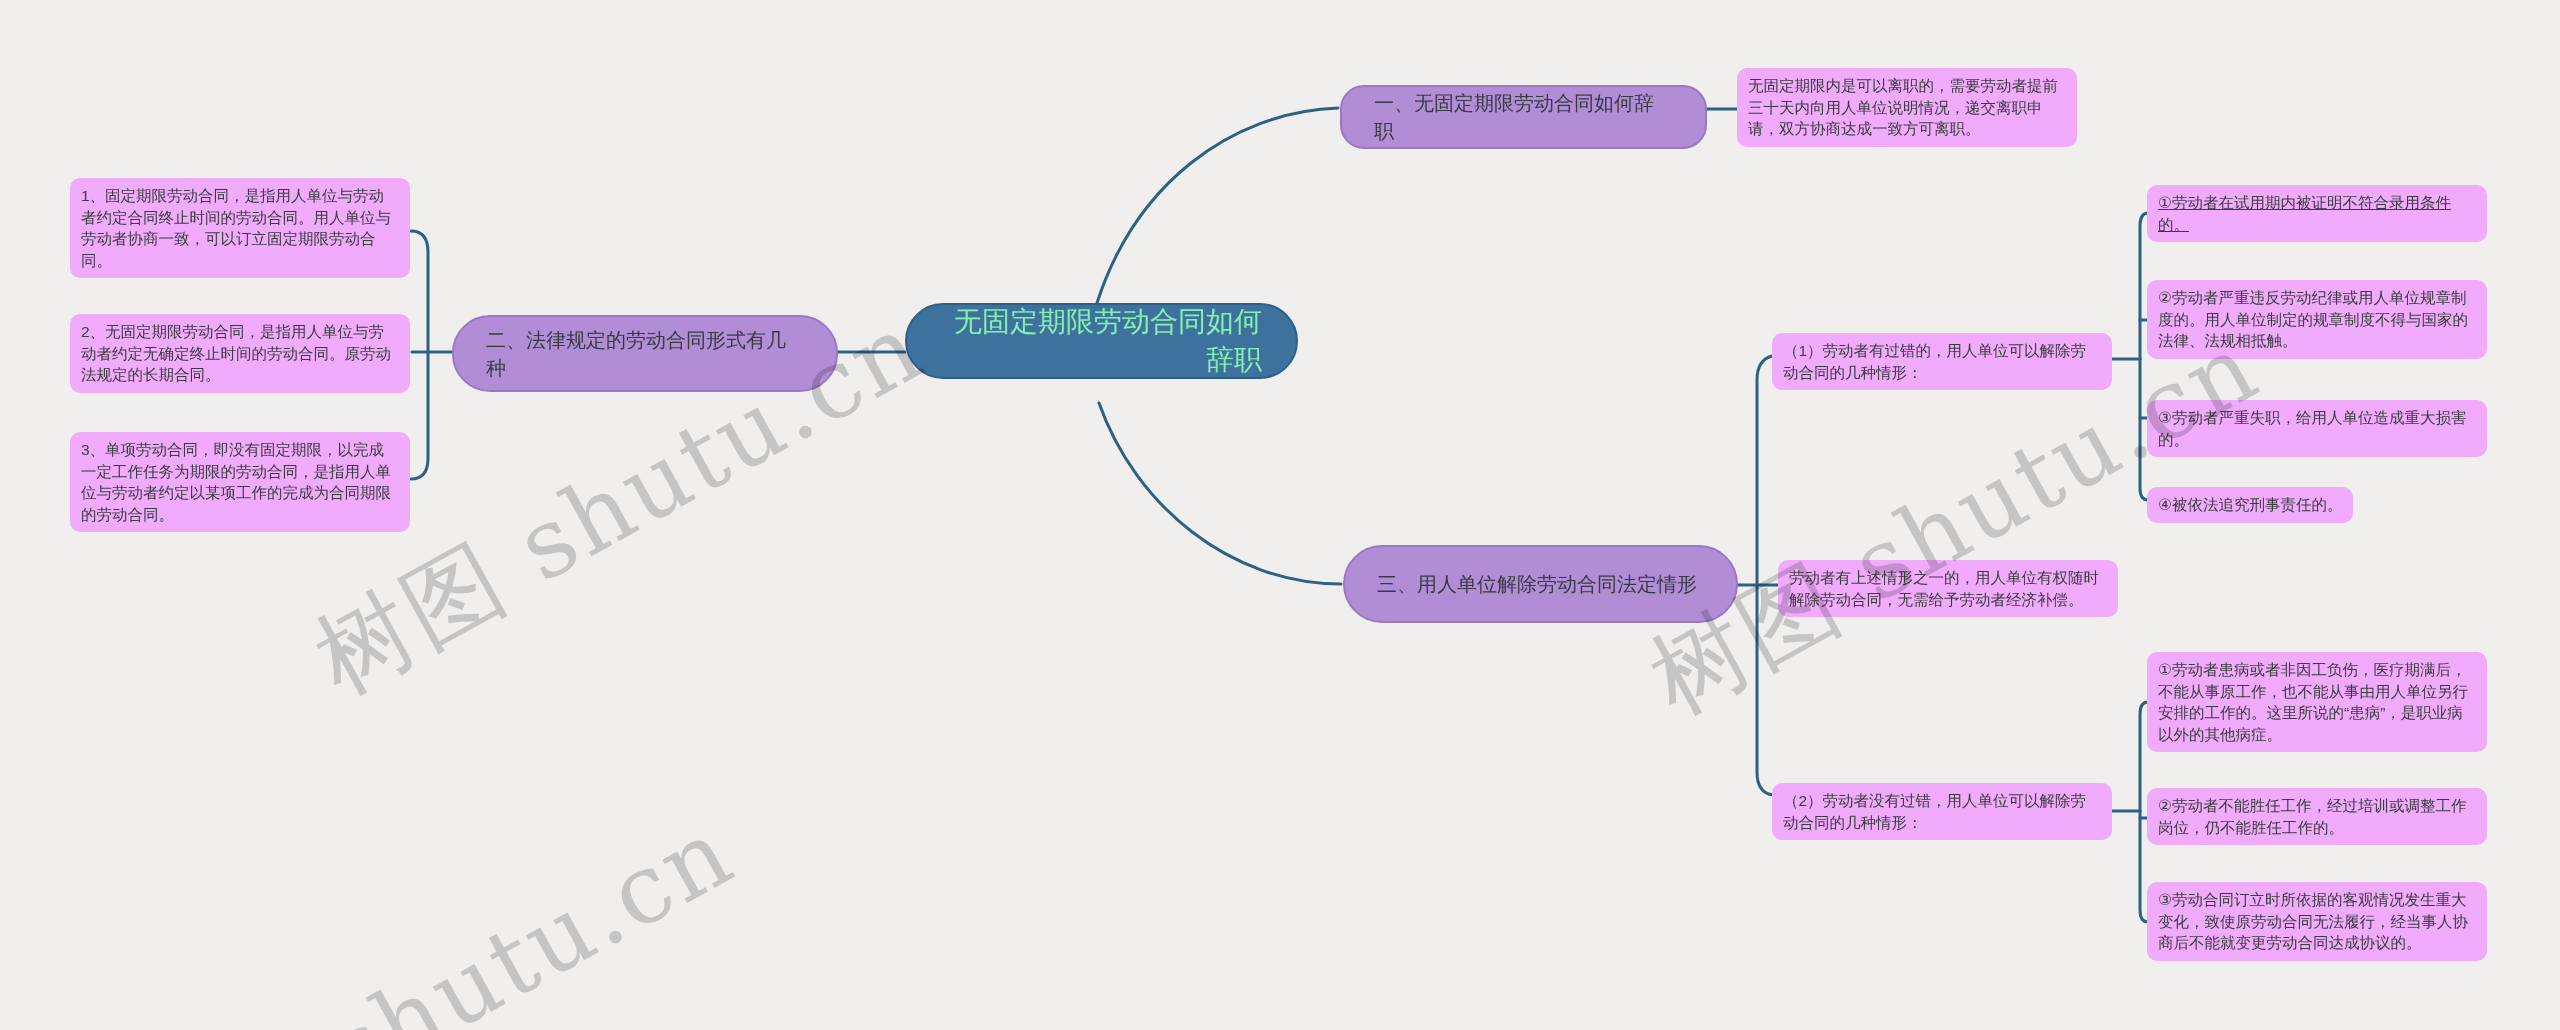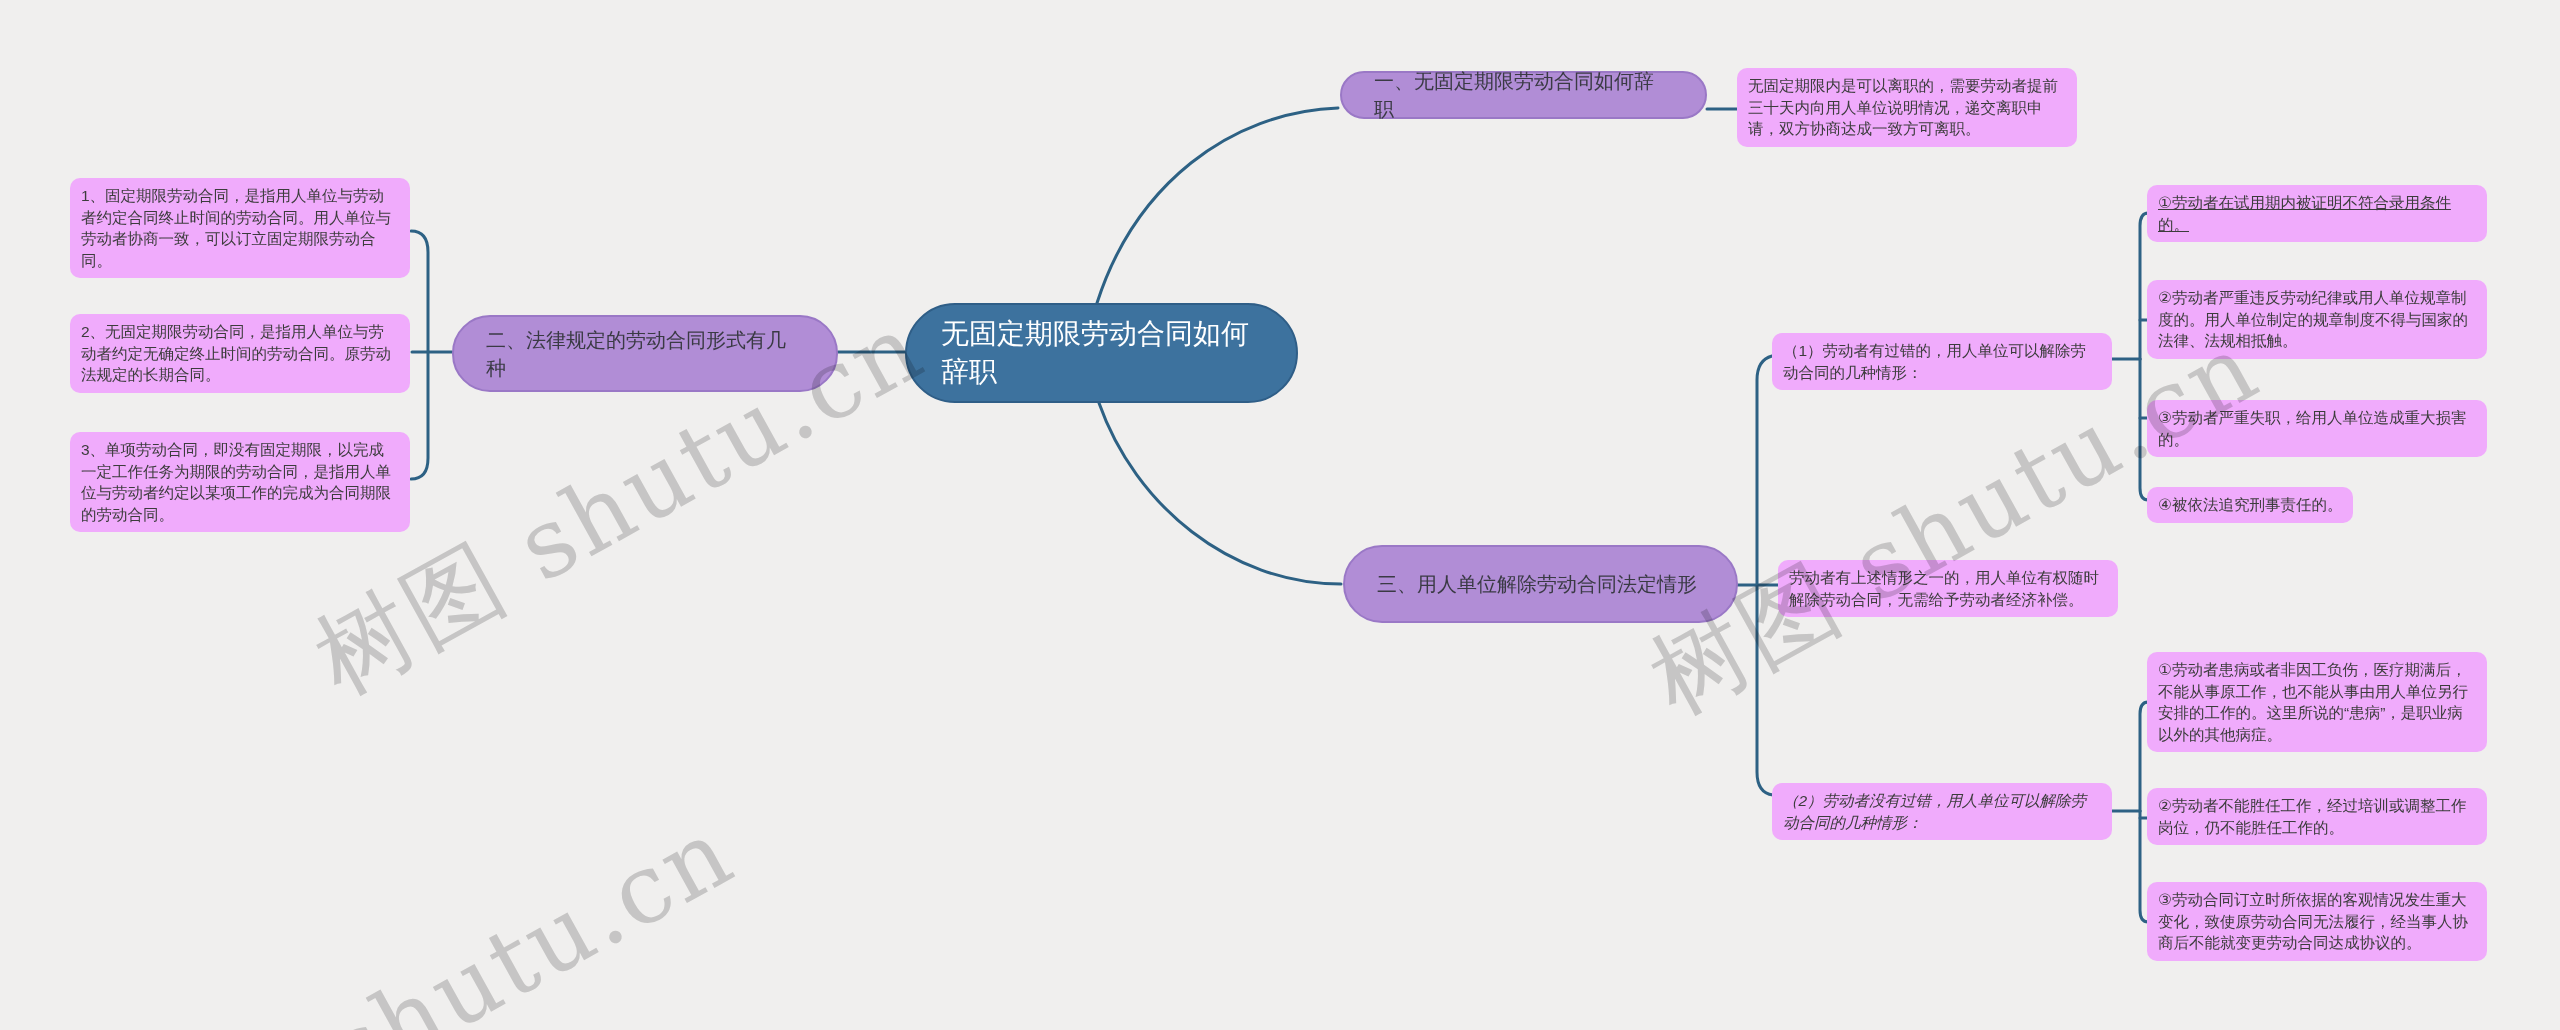--- a/index.html
+++ b/index.html
@@ -11,45 +11,45 @@
   }
   .canvas{position:absolute;inset:0;}
   svg.connectors{position:absolute;left:0;top:0;pointer-events:none;}
 
   
   .node{
     position:absolute;box-sizing:border-box;display:flex;align-items:center;
     border-radius:50px;line-height:28px;font-size:20px;color:#3a3a44;
   }
   .node.center{
-    left:905px;top:303px;width:393px;height:100px;
+    left:905px;top:303px;width:393px;height:76px;
     background:#3d729e;border:2px solid #2f5e87;border-radius:50px;
-    color:#ffffff;font-size:28px;line-height:38px;
-    justify-content:center;text-align:left;padding:0 34px;
+    color:#86efac;font-size:28px;line-height:38px;
+    justify-content:center;text-align:right;padding:0 34px;
   }
   .node.branch{
     background:#b18dd6;border:2px solid #9a78c6;padding:0 32px;
   }
-  .node.b1{left:1340px;top:71px;width:367px;height:48px;border-radius:24px;}
+  .node.b1{left:1340px;top:85px;width:367px;height:64px;border-radius:24px;}
   .node.b2{left:452px;top:315px;width:386px;height:77px;border-radius:38px;}
   .node.b3{left:1343px;top:545px;width:395px;height:78px;border-radius:39px;}
 
   
   .box{
     position:absolute;box-sizing:border-box;background:#f0abfc;border-radius:10px;
     font-size:15.5px;line-height:21.5px;padding:7px 11px;color:#3c3c3c;
     width:fit-content;max-width:340px;word-break:break-all;text-align:left;
   }
   .bx-note1{left:1737px;top:68px;}
   .bx-l1{left:70px;top:178px;}
   .bx-l2{left:70px;top:314px;}
   .bx-l3{left:70px;top:432px;}
   .bx-note3{left:1778px;top:560px;}
   .bx-g1{left:1772px;top:333px;}
-  .bx-g2{left:1772px;top:783px;font-style:italic;}
+  .bx-g2{left:1772px;top:783px;}
   .bx-r1{left:2147px;top:185px;text-decoration:underline;}
   .bx-r2{left:2147px;top:280px;}
   .bx-r3{left:2147px;top:400px;}
   .bx-r4{left:2147px;top:487px;}
   .bx-s1{left:2147px;top:652px;}
   .bx-s2{left:2147px;top:788px;}
   .bx-s3{left:2147px;top:882px;}
 
   
   .watermark{

